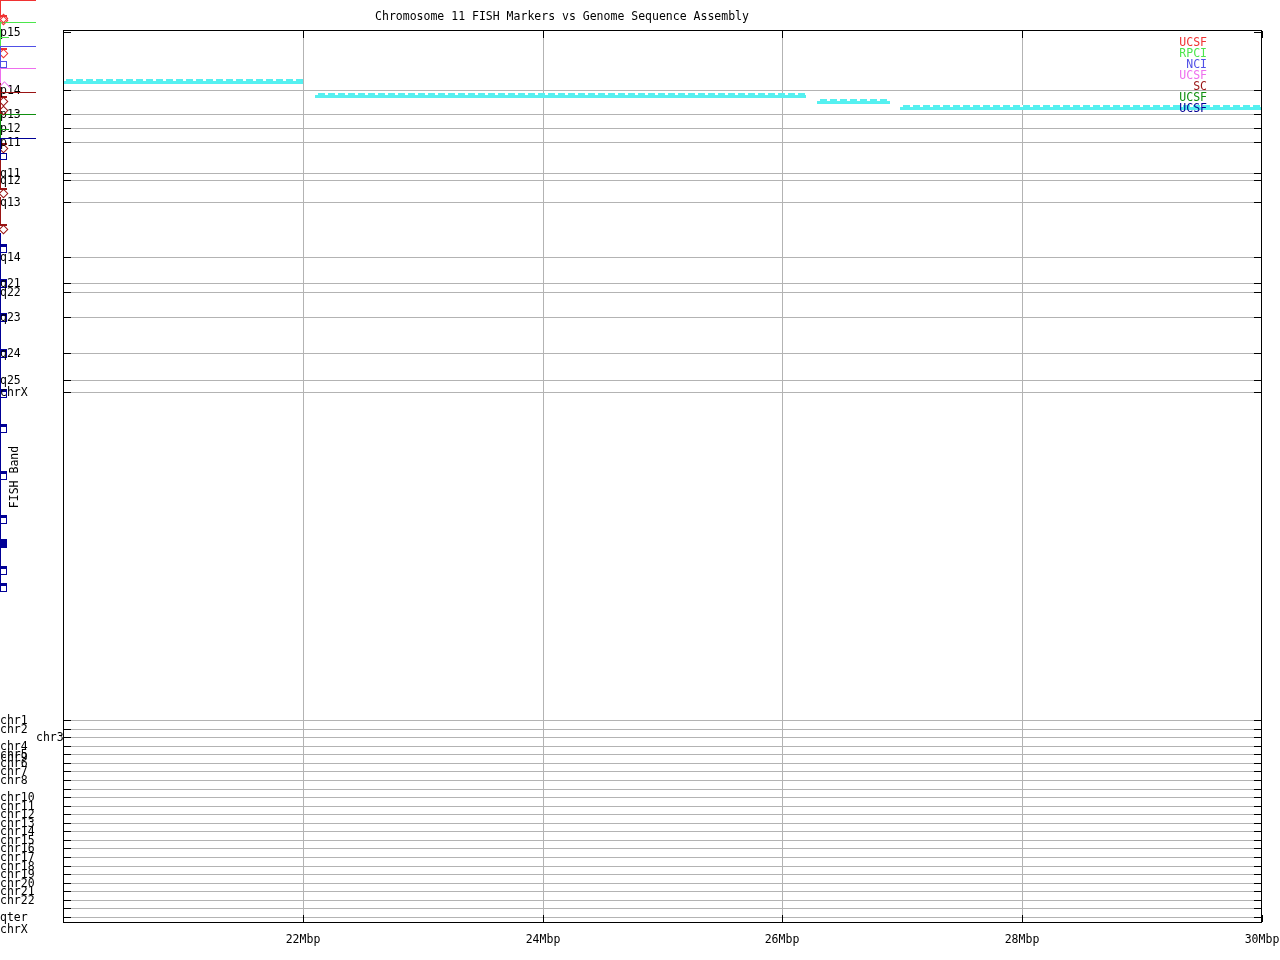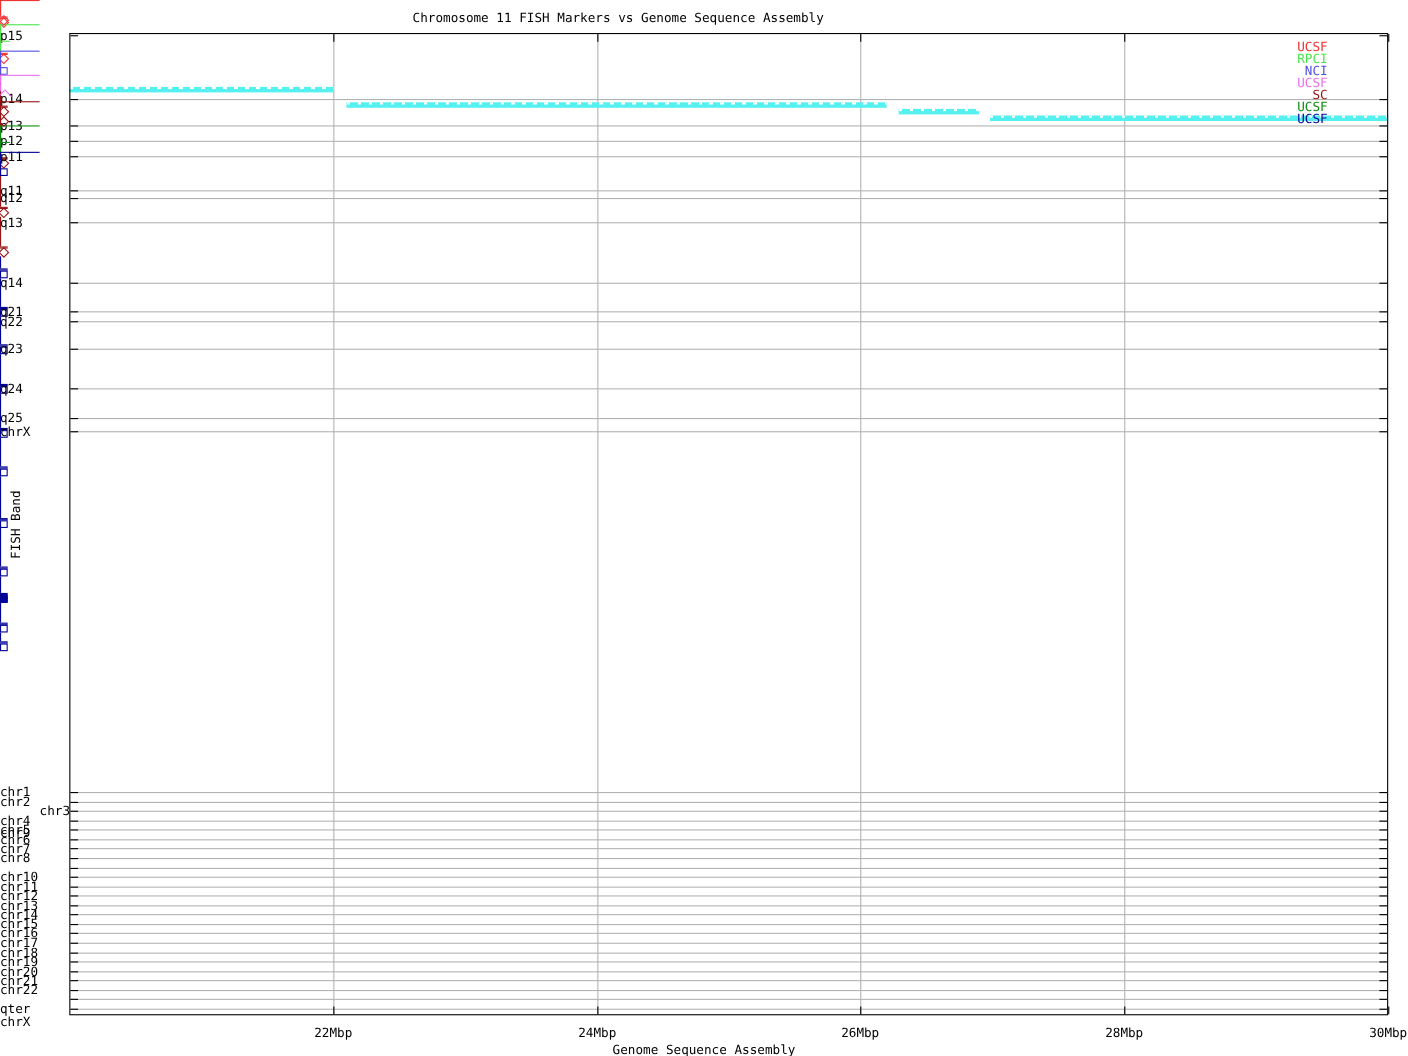--- a/index.html
+++ b/index.html
@@ -19,21 +19,20 @@
        background-image:repeating-linear-gradient(90deg,#ffffff 0 3px,rgba(255,255,255,0) 3px 10px);
        background-size:100% 2px;background-repeat:no-repeat;background-position:0 0;}
   .lgl{position:absolute;left:1100px;width:107px;text-align:right;height:11px;line-height:11px;white-space:pre;}
 </style>
 </head>
 <body>
 
 <div class="canvas">
   <div class="title">Chromosome 11 FISH Markers vs Genome Sequence Assembly</div>
   <div class="ylabel">FISH Band</div>
-  <div class="xlabel">Genome Sequence Assembly</div>
   <div id="grid-layer" class="abs" style="inset:0;">
       <div class="gridv" style="left: 303px;"></div>
       <div class="gridv" style="left: 543px;"></div>
       <div class="gridv" style="left: 782px;"></div>
       <div class="gridv" style="left: 1022px;"></div>
       <div class="gridh" style="top: 90px;"></div>
       <div class="gridh" style="top: 114px;"></div>
       <div class="gridh" style="top: 128px;"></div>
       <div class="gridh" style="top: 142px;"></div>
       <div class="gridh" style="top: 173px;"></div>

